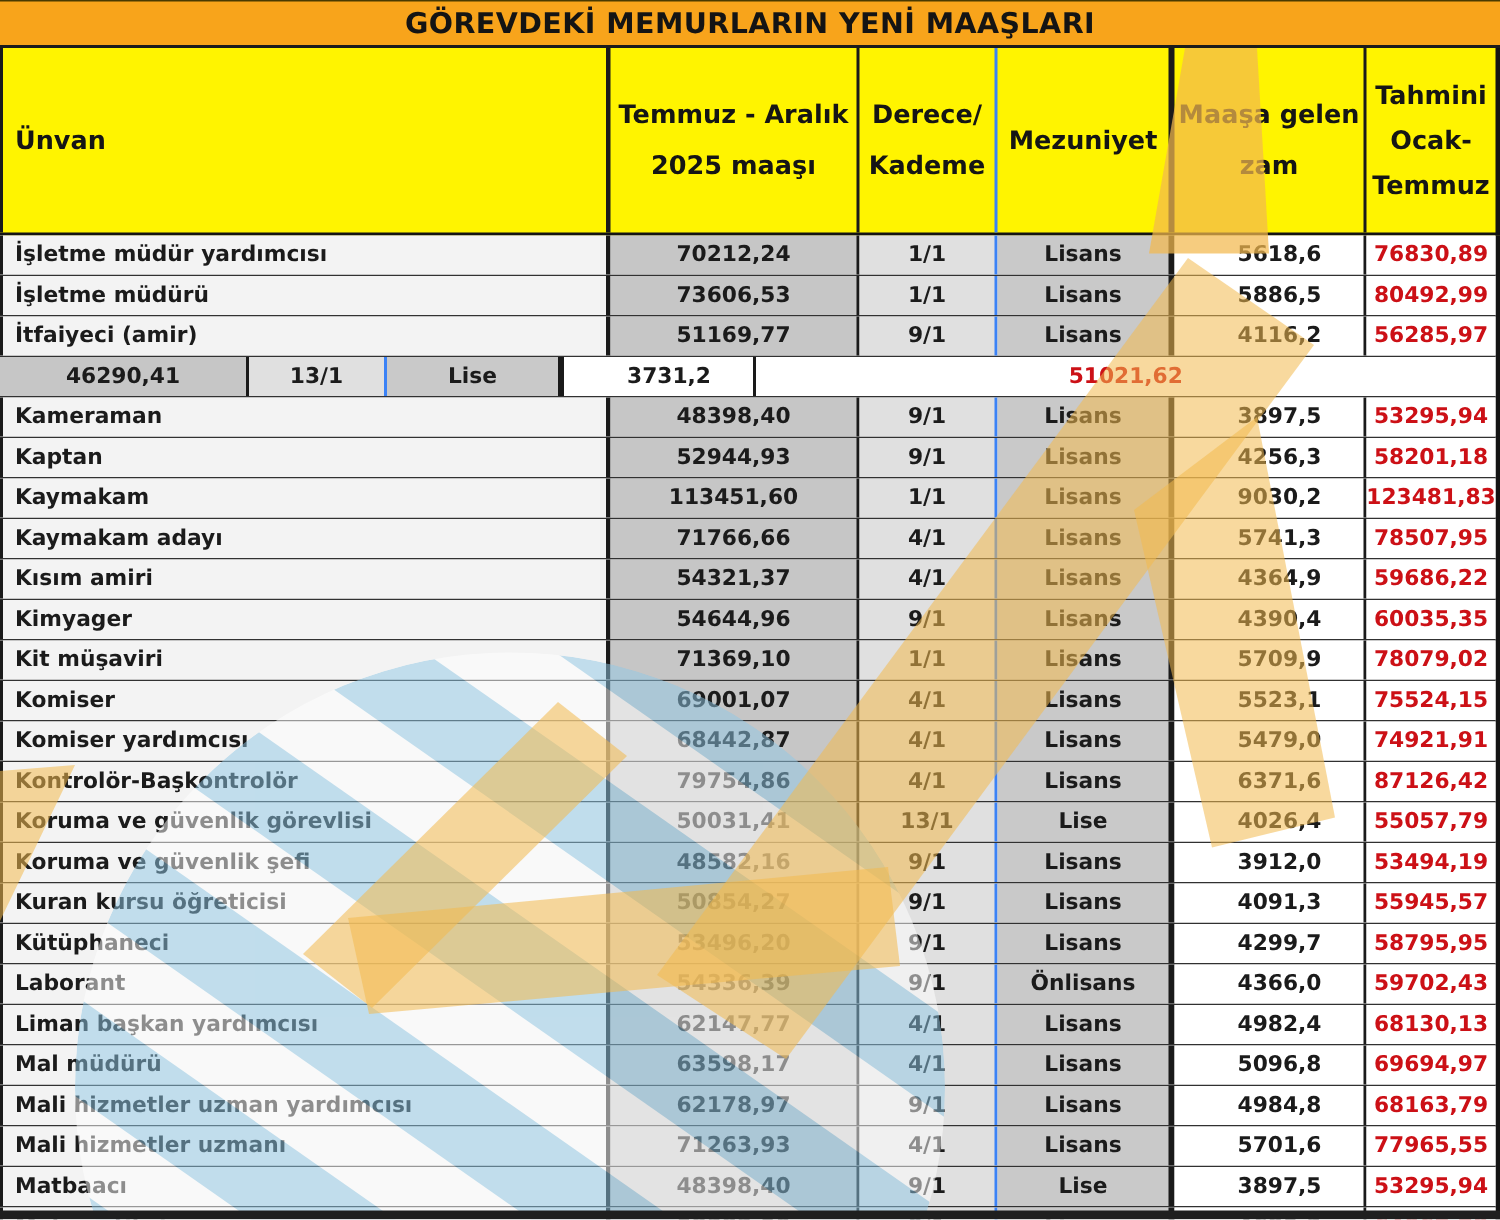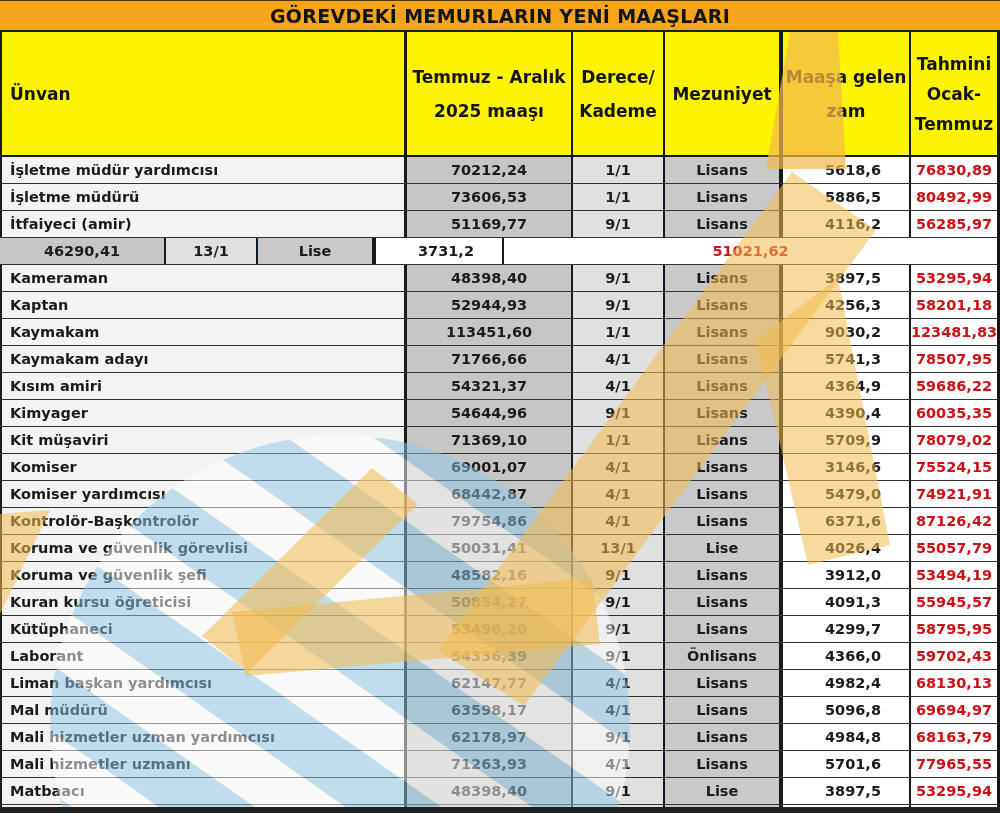--- a/index.html
+++ b/index.html
@@ -11,21 +11,21 @@
   .title-bar{
     position:absolute;left:0;top:0;width:100%;height:32px;box-sizing:border-box;
     background:var(--title-bar-orange);
     border-top:1px solid #4a3a00;border-bottom:2px solid #1c1c1c;
     display:flex;align-items:center;justify-content:center;
     font-size:19px;color:#141414;letter-spacing:.3px;
   }
   
   .c0{width:407px;border-left:2px solid #1a1a1a;border-right:3px solid #1a1a1a;}
   .c1{width:166px;border-right:2px solid #1a1a1a;}
-  .c2{width:92px;border-right:2px solid #0f172a;}
+  .c2{width:92px;border-right:2px solid #3b82f6;}
   .c3{width:118px;border-right:4px solid #1a1a1a;}
   .c4{width:128px;border-right:2px solid #1a1a1a;}
   .c5{flex:1;}
   
   .header-row{
     position:absolute;left:0;top:32px;width:100%;height:125px;box-sizing:border-box;
     display:flex;background:var(--header-yellow);
     border-bottom:2px solid #141414;border-right:3px solid #141414;
   }
   .hc{
@@ -175,21 +175,21 @@
         <div class="cell c2">1/1</div>
         <div class="cell c3">Lisans</div>
         <div class="cell c4">5709,9</div>
         <div class="cell c5">78079,02</div>
       </div>
       <div class="trow">
         <div class="cell c0">Komiser</div>
         <div class="cell c1">69001,07</div>
         <div class="cell c2">4/1</div>
         <div class="cell c3">Lisans</div>
-        <div class="cell c4">3146,6</div>
+        <div class="cell c4">5523,1</div>
         <div class="cell c5">75524,15</div>
       </div>
       <div class="trow">
         <div class="cell c0">Komiser yardımcısı</div>
         <div class="cell c1">68442,87</div>
         <div class="cell c2">4/1</div>
         <div class="cell c3">Lisans</div>
         <div class="cell c4">5479,0</div>
         <div class="cell c5">74921,91</div>
       </div>

